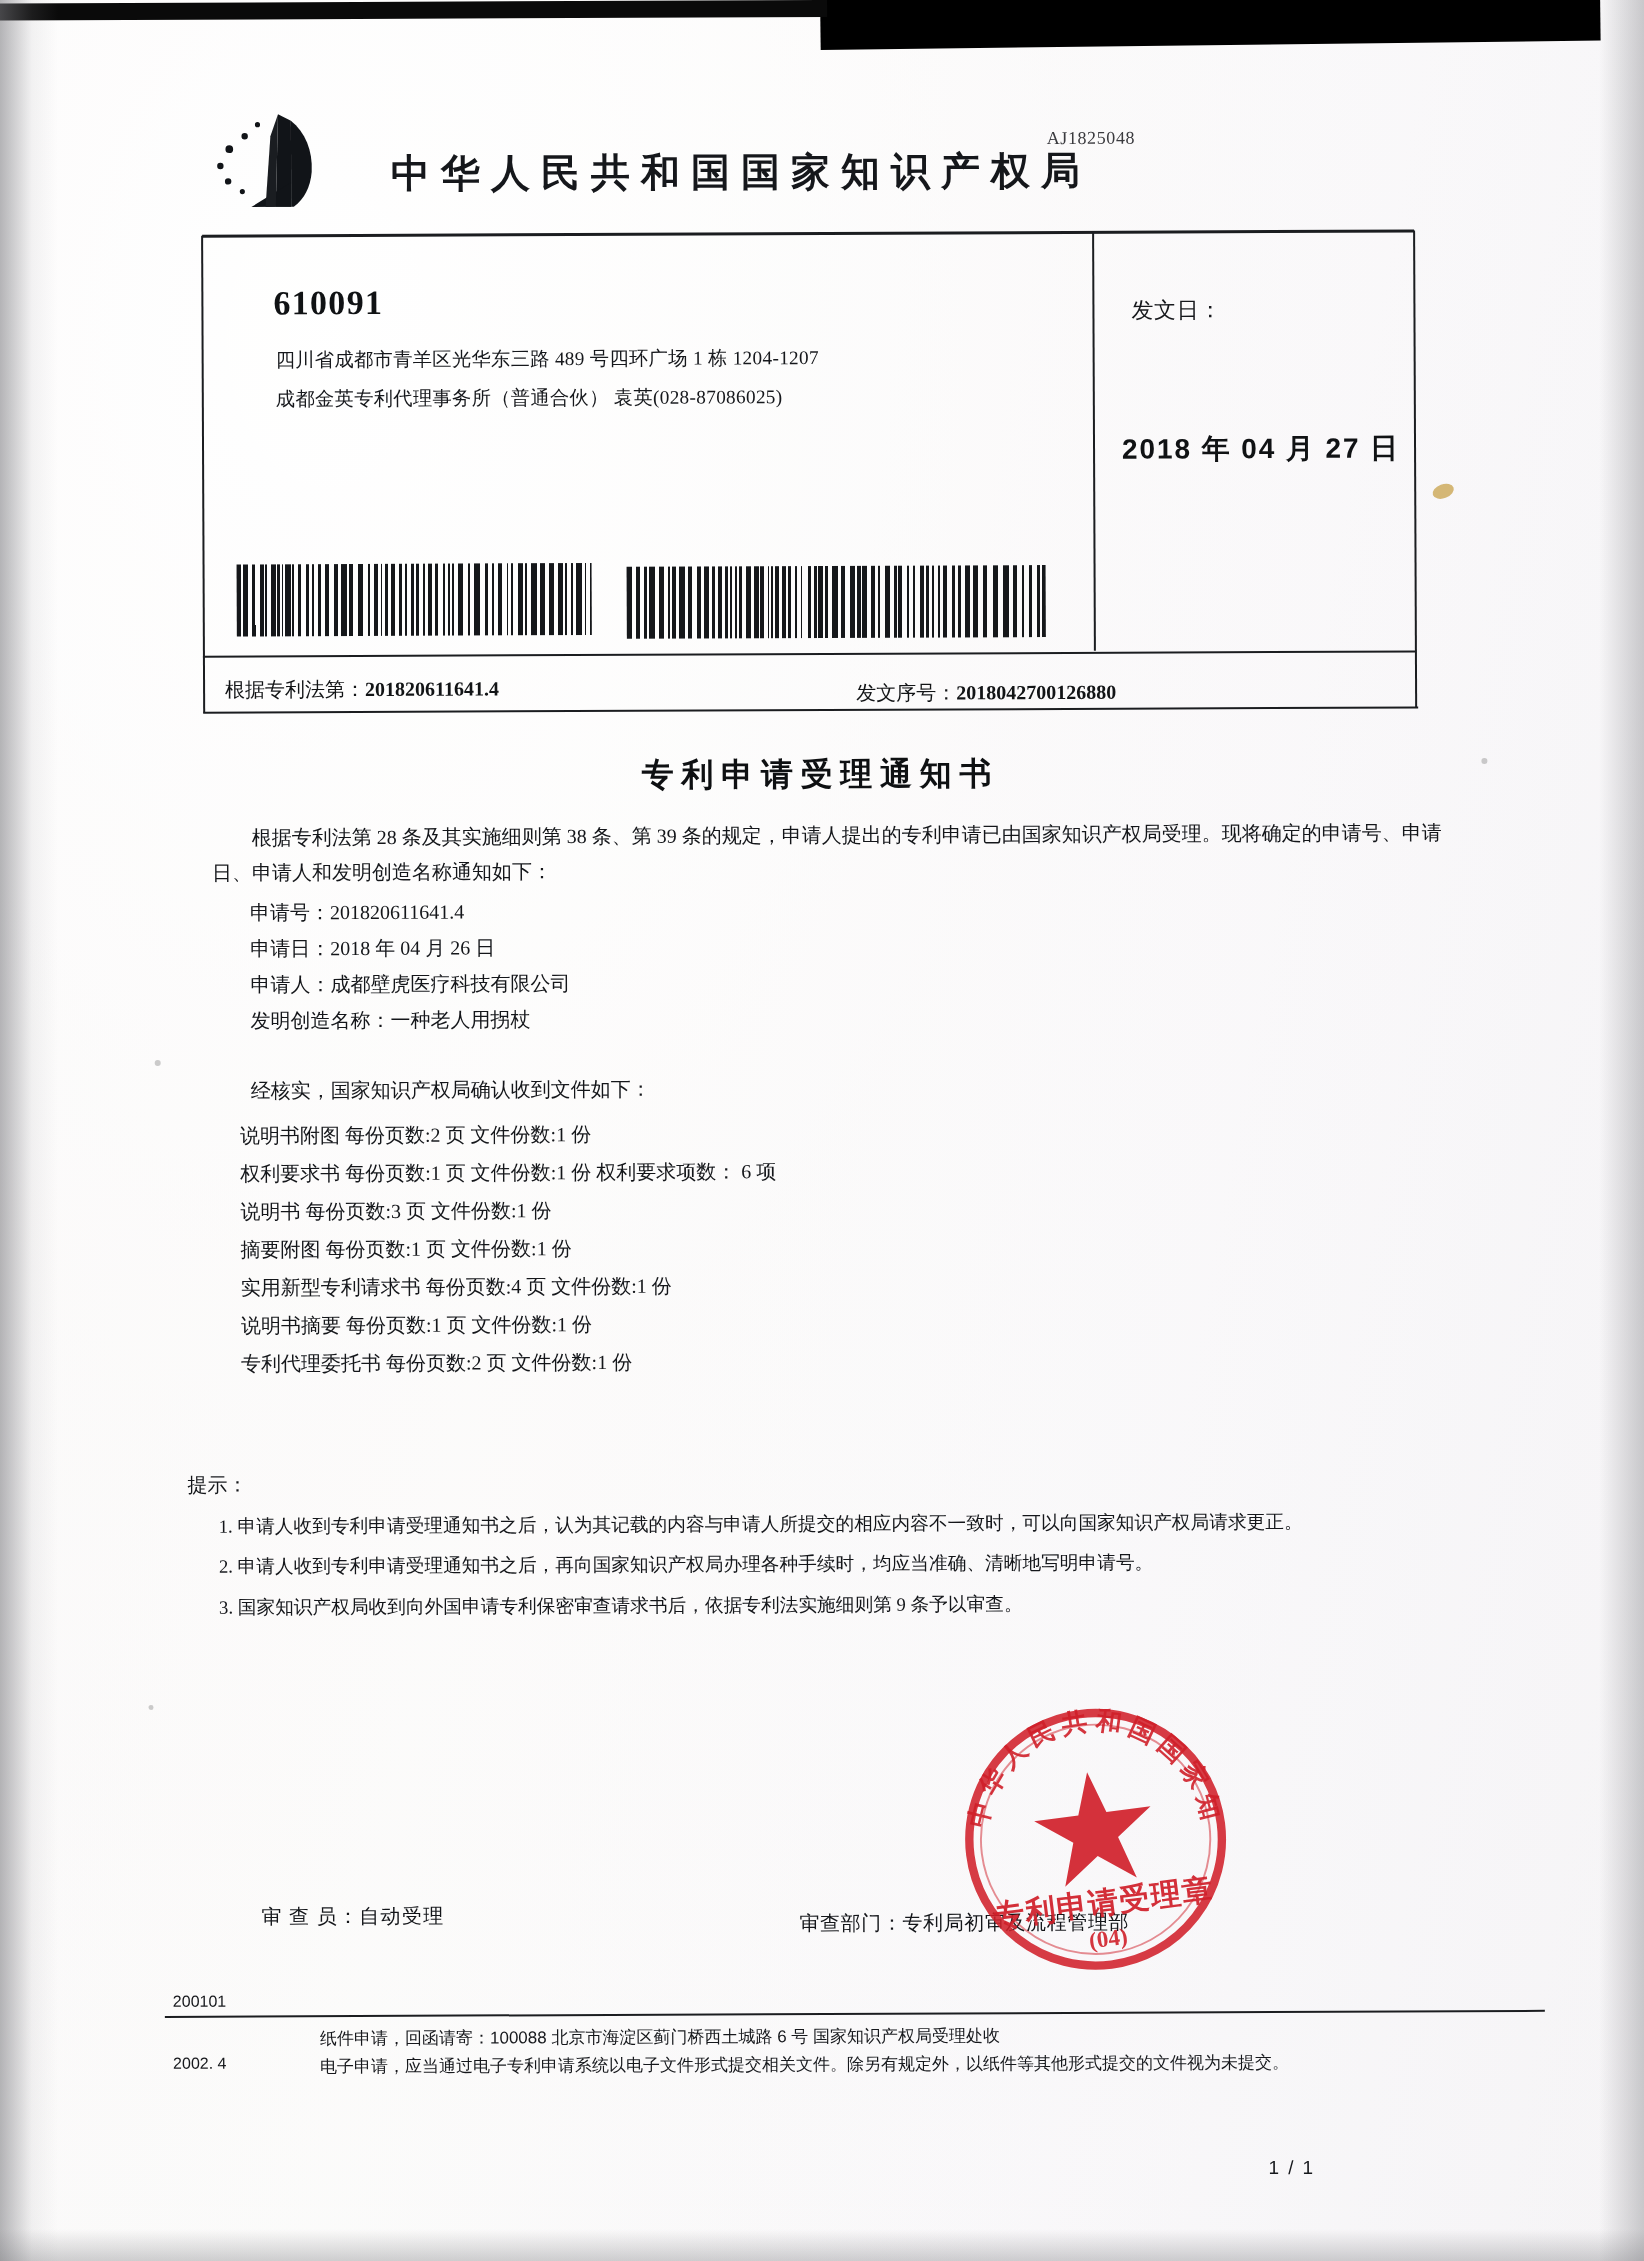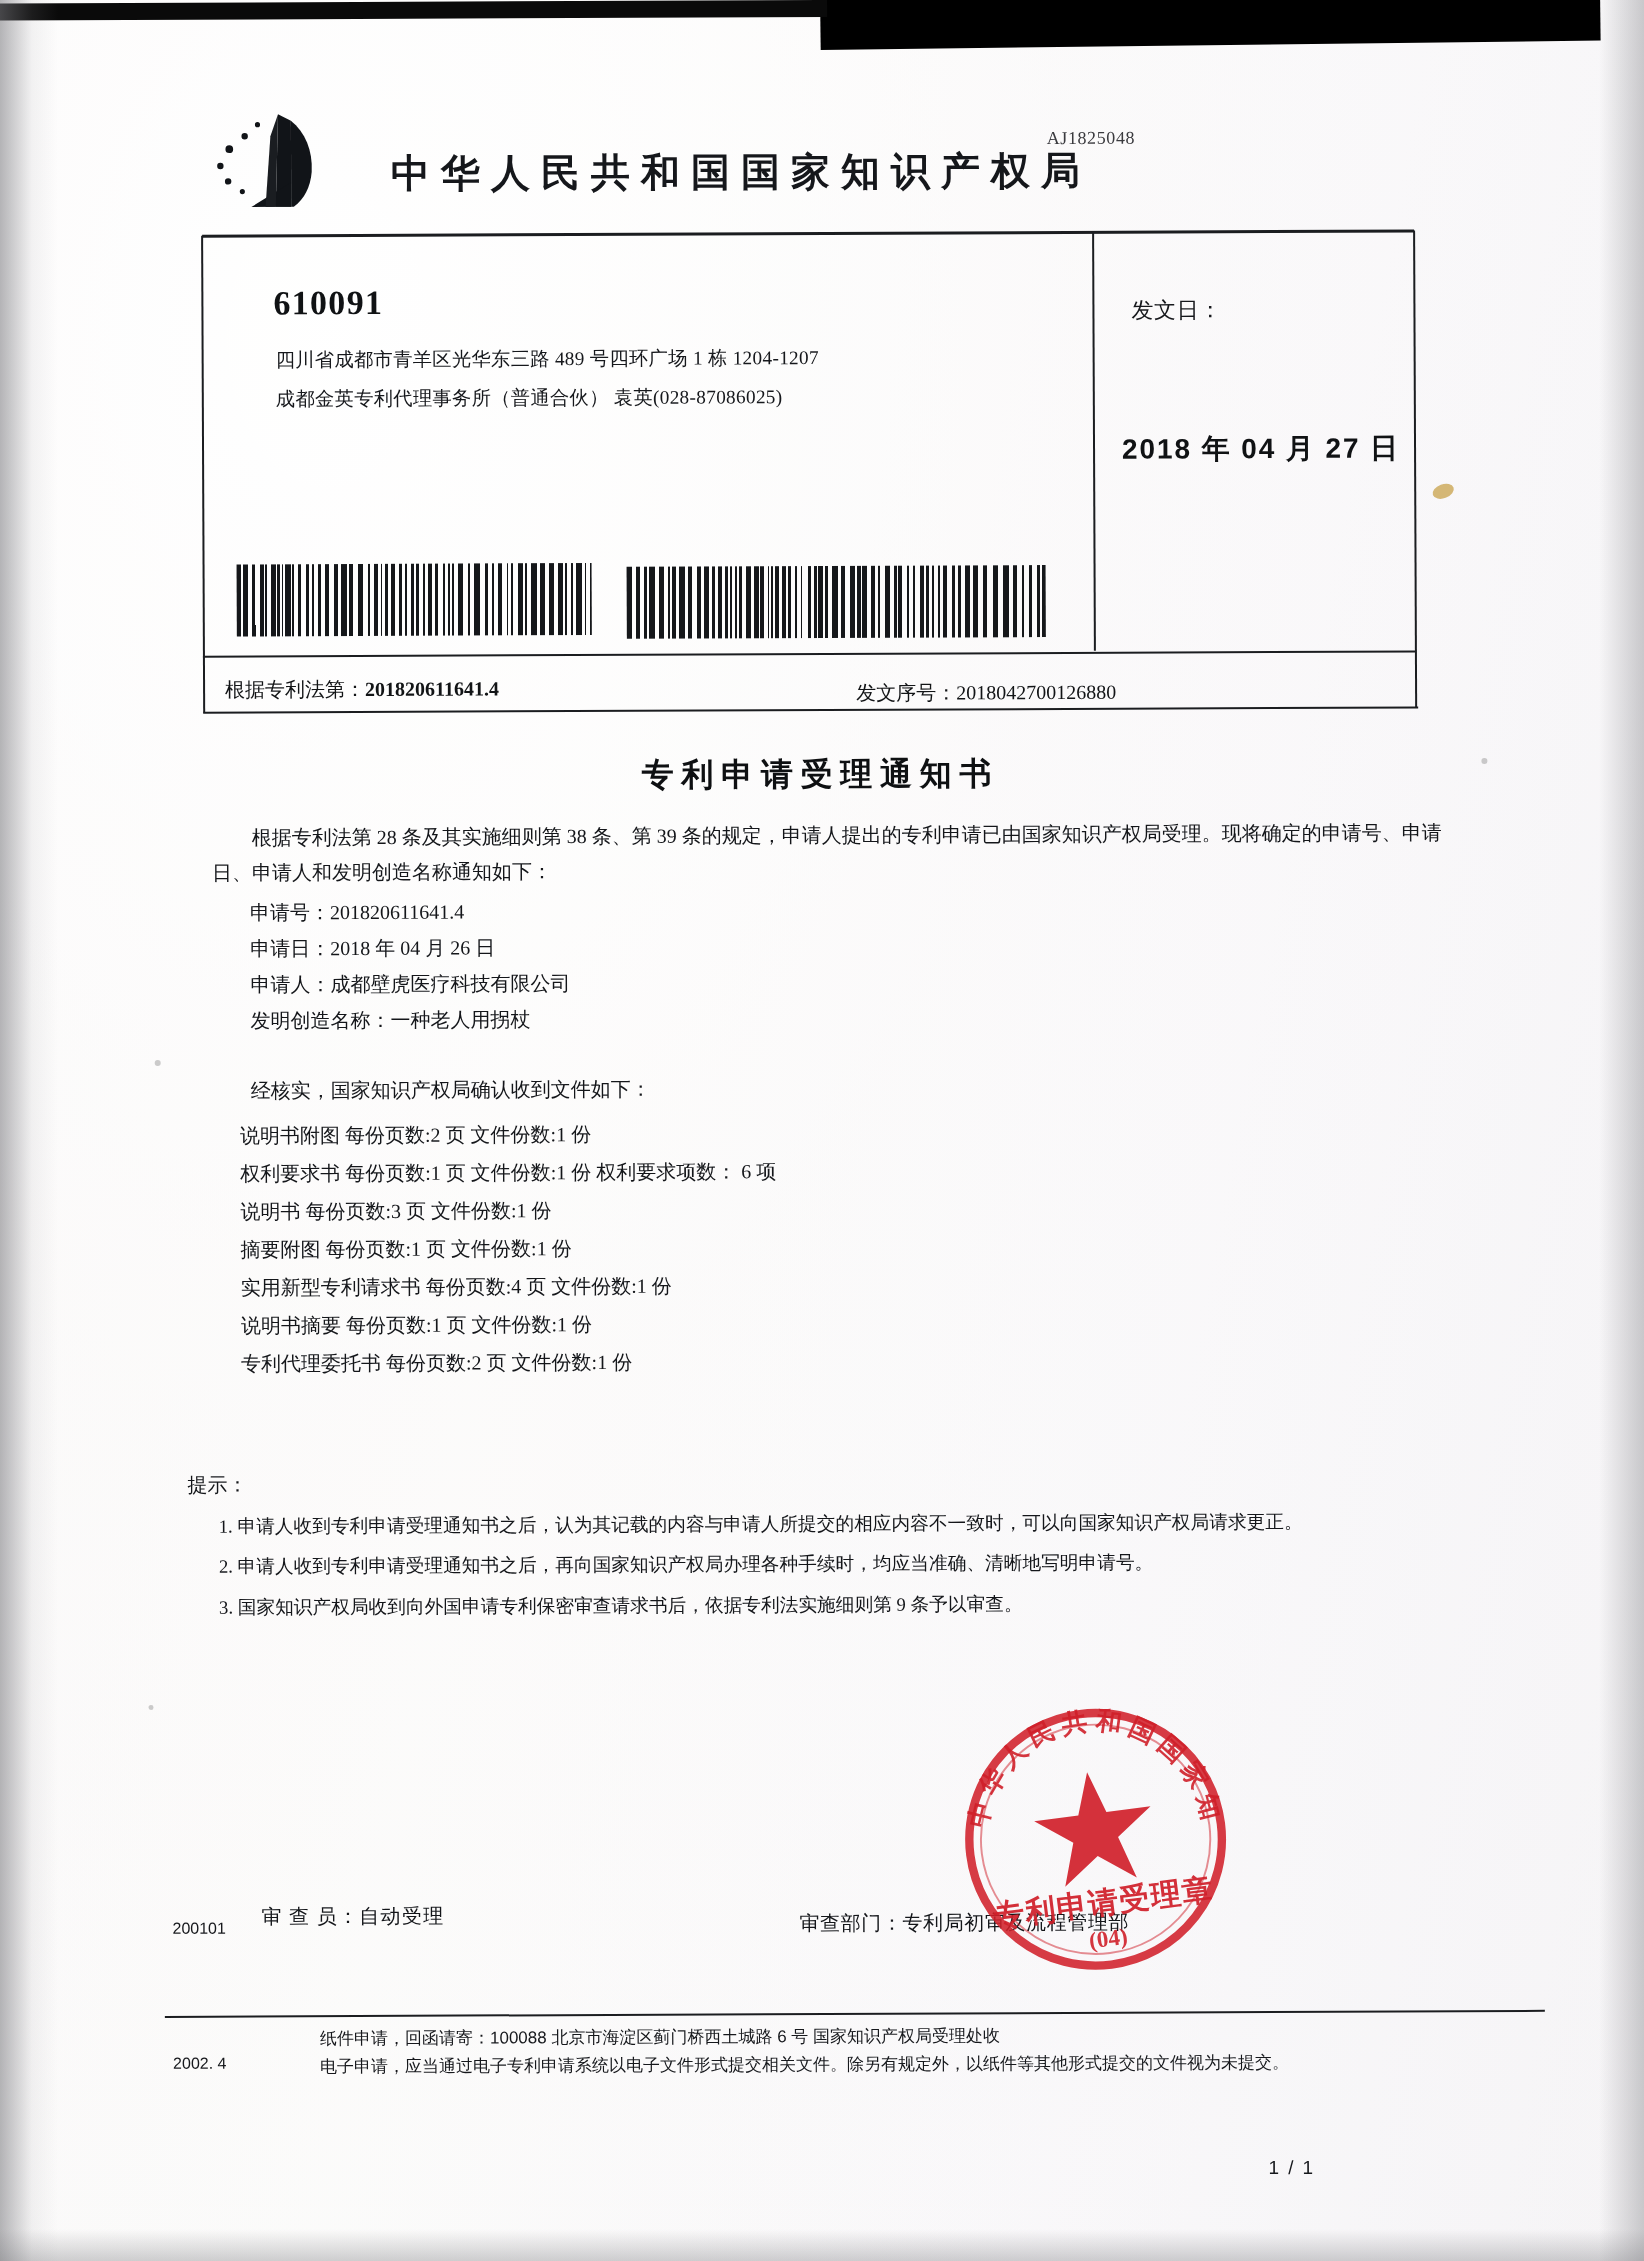--- a/index.html
+++ b/index.html
@@ -185,21 +185,21 @@
   }
   .appno-line b { font-weight: 700; }
   .serial-line {
     position: absolute;
     left: 858px;
     top: 680px;
     font-size: 20px;
     color: #121416;
     white-space: nowrap;
   }
-  .serial-line b { font-weight: 400; }
+  .serial-line b { font-weight: 700; }
 
   .doc-title {
     position: absolute;
     left: 0; right: 0;
     top: 753px;
     text-align: center;
     font-size: 32px;
     font-weight: 700;
     letter-spacing: 7.7px;
     color: #0e1012;
@@ -292,21 +292,21 @@
     position: absolute;
     left: 161px;
     top: 2013px;
     width: 1380px;
     height: 1.9px;
     background: #1b1d20;
   }
   .foot-no1 {
     position: absolute;
     left: 169px;
-    top: 1917px;
+    top: 1990px;
     font-size: 16px;
     font-family: "Liberation Sans", sans-serif;
     color: #16181c;
   }
   .foot-no2 {
     position: absolute;
     left: 169px;
     top: 2052px;
     font-size: 16px;
     font-family: "Liberation Sans", sans-serif;

